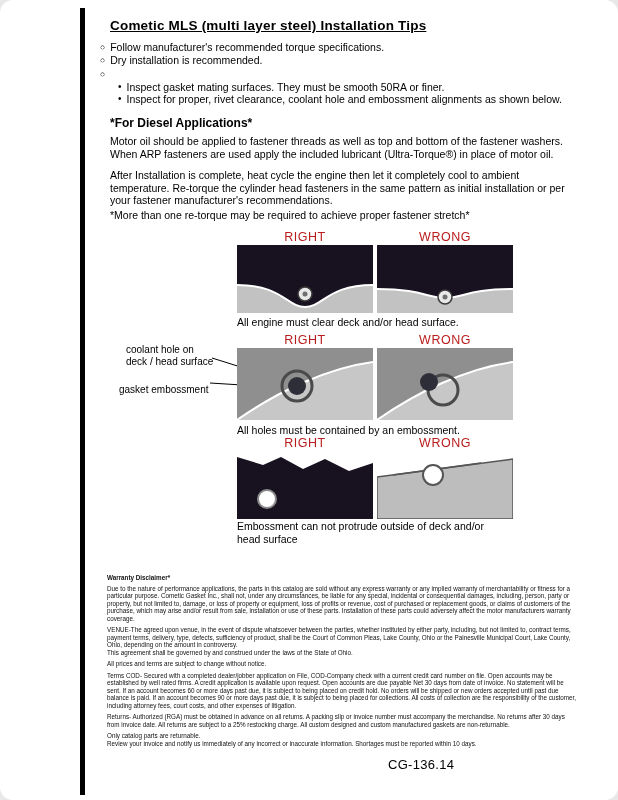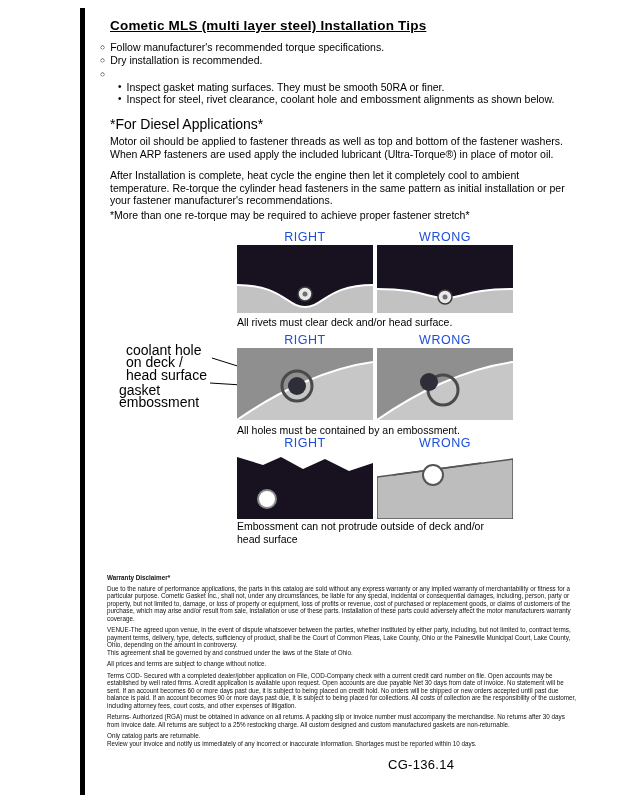--- a/index.html
+++ b/index.html
@@ -1,42 +1,42 @@
 <!DOCTYPE html>
 <html><head>
 <meta charset="utf-8">
 <style>
   * { margin:0; padding:0; box-sizing:border-box; }
   html,body { background:#e8e8e8; }
   .page {
     position:relative; width:618px; height:800px; margin:0 auto;
     background:#ffffff; overflow:hidden;
-    font-family:"Liberation Sans", sans-serif; color:#000;
+    font-family:"Liberation Sans", sans-serif; color:#000;border-radius:13px;
   }
   .spine { position:absolute; left:80px; top:8px; width:5px; height:787px; background:#000; }
   .title {
     position:absolute; left:110px; top:18px;
     font-size:13.5px; font-weight:bold; text-decoration:underline; letter-spacing:.2px;
   }
   .tips { position:absolute; left:100px; top:41px; font-size:10.5px; line-height:12.3px; width:470px; }
   .tip-item { display:flex; gap:5px; margin-bottom:1px; }
   .tip-item .marker { font-size:8.5px; line-height:12.3px; }
   .sub-tips { margin-left:18px; margin-top:1px; }
   .sub-item { display:flex; gap:5px; }
   .sub-item .marker { font-size:10px; line-height:12.3px; }
-  .diesel-heading { position:absolute; left:110px; top:116px; font-size:14px; font-weight:normal; }
+  .diesel-heading { position:absolute; left:110px; top:116px; font-size:12px; font-weight:bold; }
   .para { position:absolute; left:110px; font-size:10.5px; line-height:12.6px; }
   .para1 { top:135px; width:462px; }
   .para2 { top:169px; width:466px; }
   .note  { top:209px; width:466px; }
-  .rw-label { position:absolute; width:136px; text-align:center; font-size:12.5px; color:#1d4ed8; letter-spacing:.5px; }
+  .rw-label { position:absolute; width:136px; text-align:center; font-size:12.5px; color:#b91c1c; letter-spacing:.5px; }
   .dimg { position:absolute; width:136px; }
   .dimg svg { display:block; width:136px; }
   .caption { position:absolute; left:237px; font-size:10.5px; line-height:12.5px; }
-  .ann { position:absolute; font-size:14px; line-height:12.3px; }
+  .ann { position:absolute; font-size:10px; line-height:12.3px; }
   .ann1 { left:126px; top:344px; width:88px; }
   .ann2 { left:119px; top:376px; width:110px;margin-top:8px; }
   .ann-lines { position:absolute; left:210px; top:350px; }
   .disc { position:absolute; left:107px; top:574px; width:470px; font-size:6.3px; line-height:7.5px; color:#111; }
   .disc-h { font-weight:bold; margin-bottom:3px; }
   .disc-p { margin-bottom:4px; white-space:pre-line; }
   .footer-code { position:absolute; left:388px; top:757px; font-size:13px; letter-spacing:.3px; }
 </style>
 </head>
 <body>
@@ -59,21 +59,21 @@
     <div class="tip-item">
       <span class="marker">○</span>
     </div>
     <div class="sub-tips">
       <div class="sub-item">
         <span class="marker">•</span>
         <span>Inspect gasket mating surfaces.  They must be smooth 50RA or finer.</span>
       </div>
       <div class="sub-item">
         <span class="marker">•</span>
-        <span>Inspect for steel, rivet clearance, coolant hole and embossment alignments as shown below.</span>
+        <span>Inspect for proper, rivet clearance, coolant hole and embossment alignments as shown below.</span>
       </div>
     </div>
   </div>
 
   <div class="diesel-heading">*For Diesel Applications*</div>
   <div class="para para2">After Installation is complete, heat cycle the engine then let it completely cool to ambient temperature. Re-torque the cylinder head fasteners in the same pattern as initial installation or per your fastener manufacturer's recommendations.</div>
   <div class="para para1">Motor oil should be applied to fastener threads as well as top and bottom of the fastener washers. When ARP fasteners are used apply the included lubricant (Ultra-Torque®) in place of motor oil.</div>
   <div class="para note">*More than one re-torque may be required to achieve proper fastener stretch*</div>
 
   <div class="rw-label" style="left:237px; top:230px;">RIGHT</div>
@@ -90,21 +90,21 @@
   </div>
   <div class="dimg" style="left:377px; top:245px;">
     <svg viewBox="0 0 136 68" width="136" height="68">
       <rect width="136" height="68" fill="#171120"></rect>
       <path d="M0,44 C45,44 50,53 68,53 C86,53 91,44 136,44 L136,68 L0,68 Z" fill="#c2c2c2"></path>
       <path d="M0,44 C45,44 50,53 68,53 C86,53 91,44 136,44" fill="none" stroke="#ffffff" stroke-width="2"></path>
       <circle cx="68" cy="52" r="7" fill="#e9e9e9" stroke="#3a3a3a" stroke-width="1.5"></circle>
       <circle cx="68" cy="52" r="2.5" fill="#6f6f6f"></circle>
     </svg>
   </div>
-  <div class="caption" style="top:316px;">All rivets must clear deck and/or head surface.</div>
+  <div class="caption" style="top:316px;">All engine must clear deck and/or head surface.</div>
 
   <div class="rw-label" style="left:237px; top:333px;">RIGHT</div>
   <div class="rw-label" style="left:377px; top:333px;">WRONG</div>
 
   <div class="ann ann1">coolant hole on deck / head surface</div>
   <div class="ann ann2">gasket embossment</div>
   <svg class="ann-lines" width="96" height="44">
     <line x1="2" y1="8" x2="88" y2="35" stroke="#000" stroke-width="1"></line>
     <line x1="0" y1="33" x2="64" y2="37" stroke="#000" stroke-width="1"></line>
   </svg>

